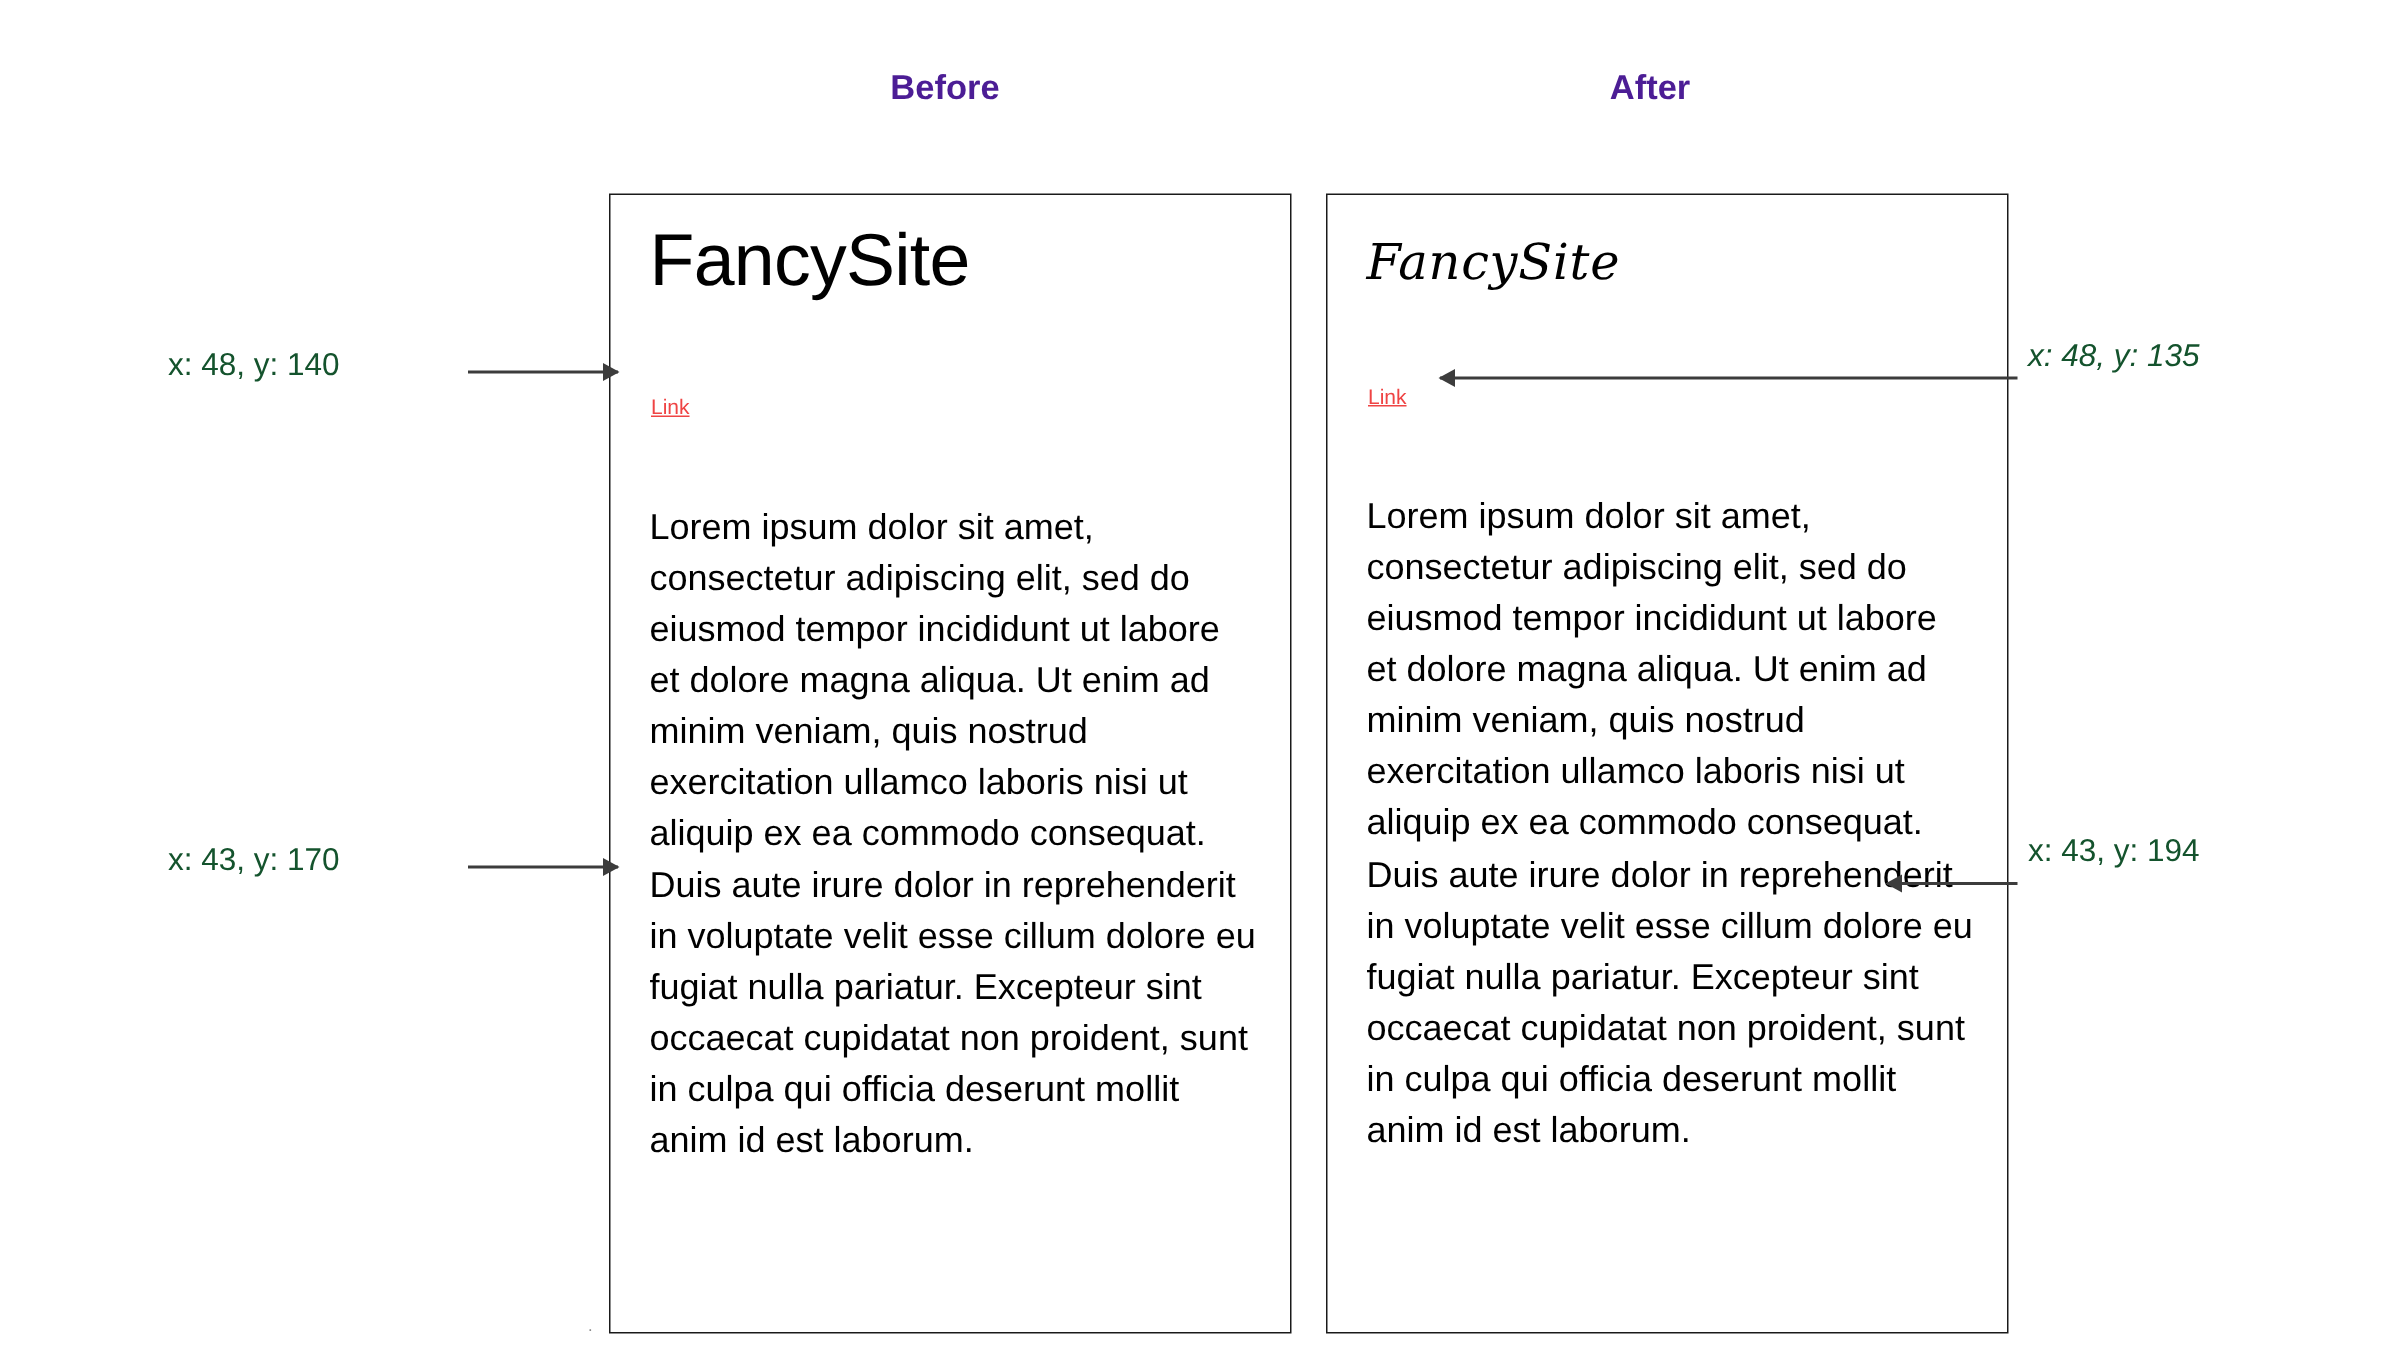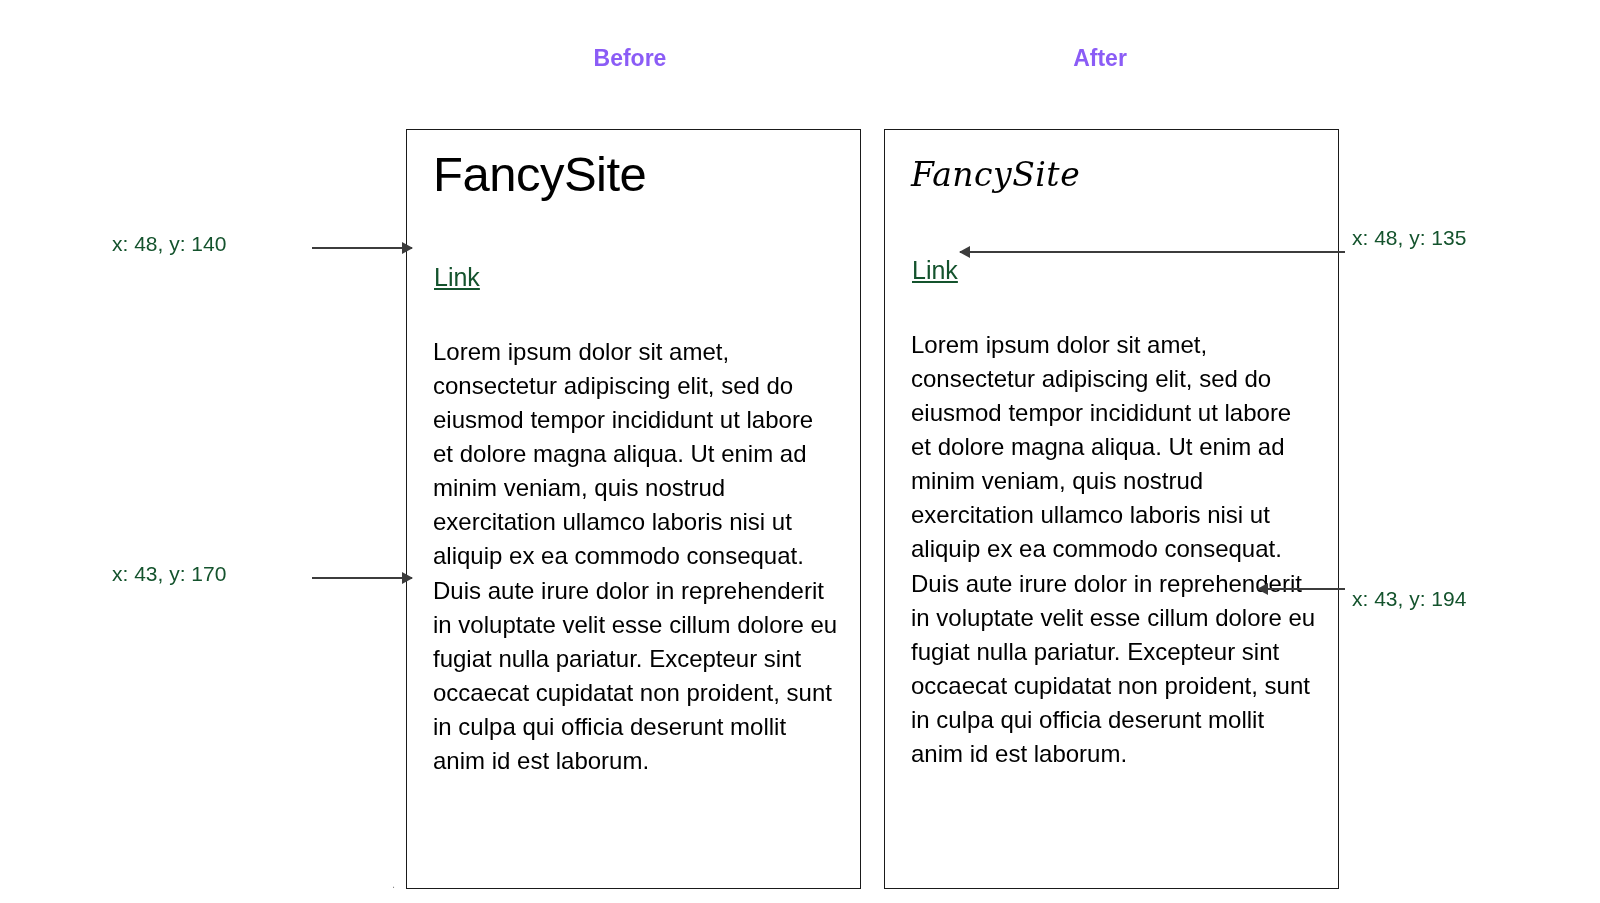--- a/index.html
+++ b/index.html
@@ -14,21 +14,21 @@
     font-family: "Liberation Sans", sans-serif;
     color: #000000;
     overflow: hidden;
   }
 
   .panel-title {
     position: absolute;
     font-size: 23px;
     font-weight: bold;
     text-align: center;
-    color: #8b5cf6;
+    color: #4c1d95;
   }
   #title-before { left: 410px; top: 45px; width: 440px; }
   #title-after  { left: 880px; top: 45px; width: 440px; }
 
   .page-frame {
     position: absolute;
     border: 1.6px solid #1a1a1a;
     background: #fff;
     box-sizing: border-box;
     margin-top: 24px;
@@ -53,23 +53,23 @@
     font-family: "DejaVu Serif", serif;
     font-style: italic;
     font-size: 33px;
     top: 27px;
     letter-spacing: 0.5px;
   }
 
   .nav-link {
     position: absolute;
     left: 27px;
-    font-size: 25px;
+    font-size: 14px;
     text-decoration: underline;
-    color: #14532d;
+    color: #ef4444;
     cursor: pointer;
   }
   #link-before { top: 133px; }
   #link-after  { top: 126px; }
 
   .body-copy {
     position: absolute;
     left: 26px;
     width: 405px;
     font-size: 24px;
@@ -80,22 +80,22 @@
   #copy-after  { top: 198px; }
 
   .coord-label {
     position: absolute;
     font-size: 21px;
     color: #14532d;
     white-space: nowrap;
   }
   #coord-left-1  { left: 112px; top: 232px; }
   #coord-left-2  { left: 112px; top: 562px; }
-  #coord-right-1 { left: 1352px; top: 226px; }
-  #coord-right-2 { left: 1352px; top: 587px; }
+  #coord-right-1 { left: 1352px; top: 226px; font-style: italic; }
+  #coord-right-2 { left: 1352px; top: 556px; }
 
   
   .arrow {
     position: absolute;
     height: 12px;
   }
   .arrow .shaft {
     position: absolute;
     top: 5px;
     height: 1.6px;

